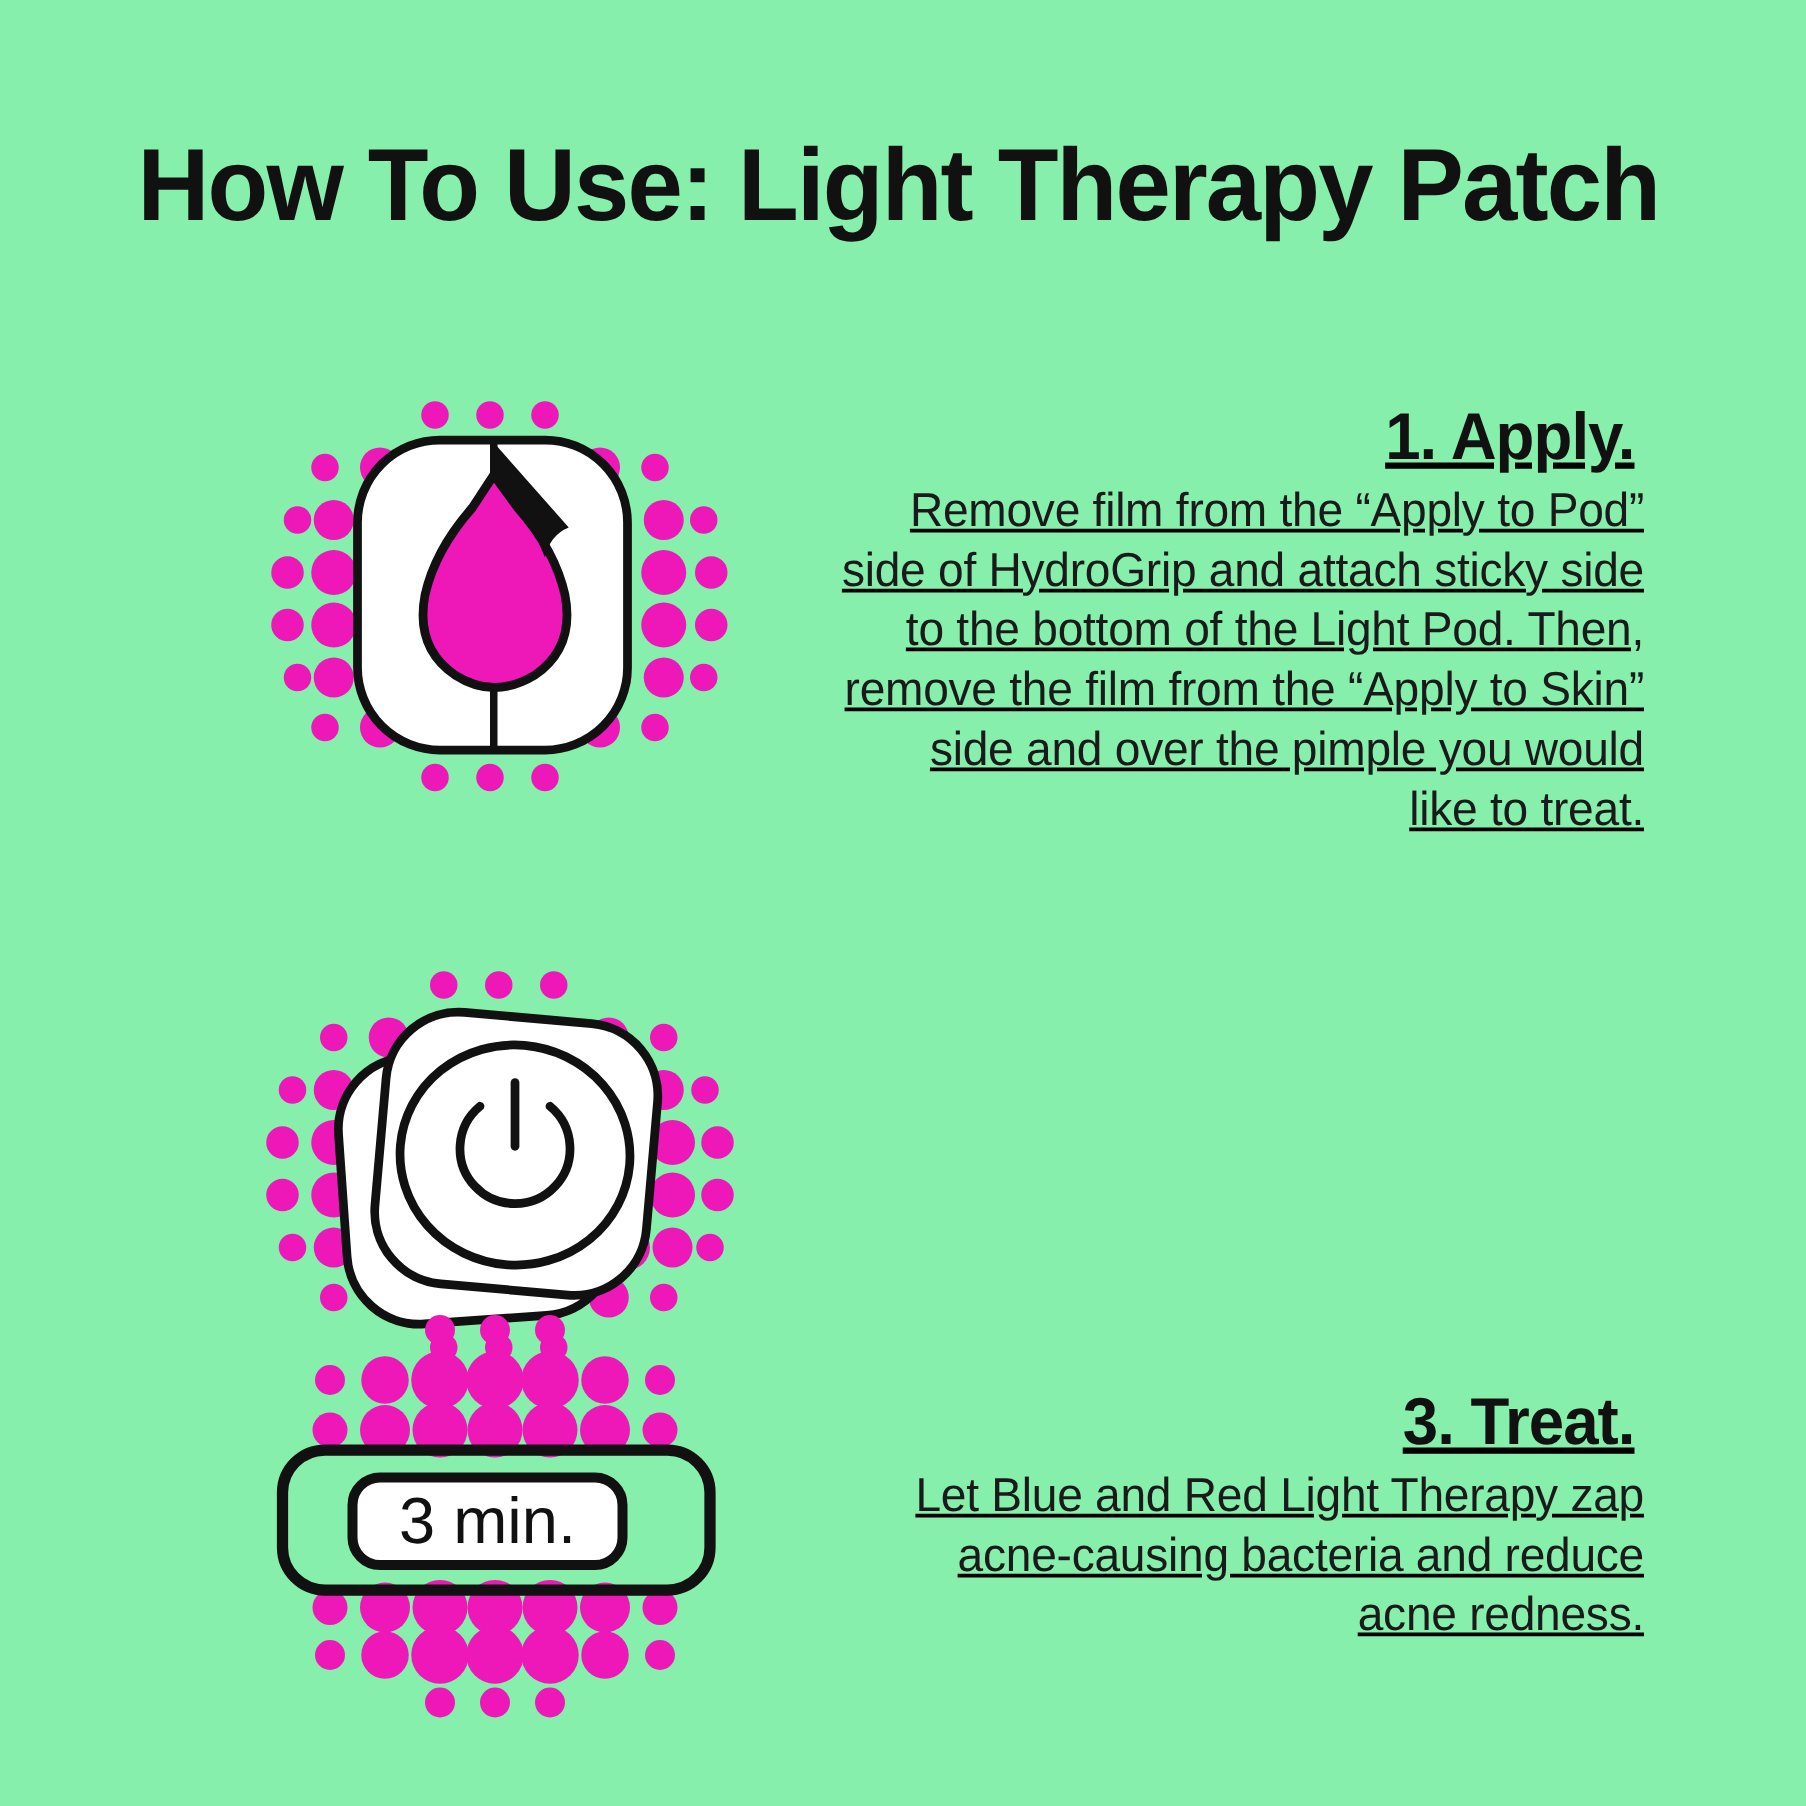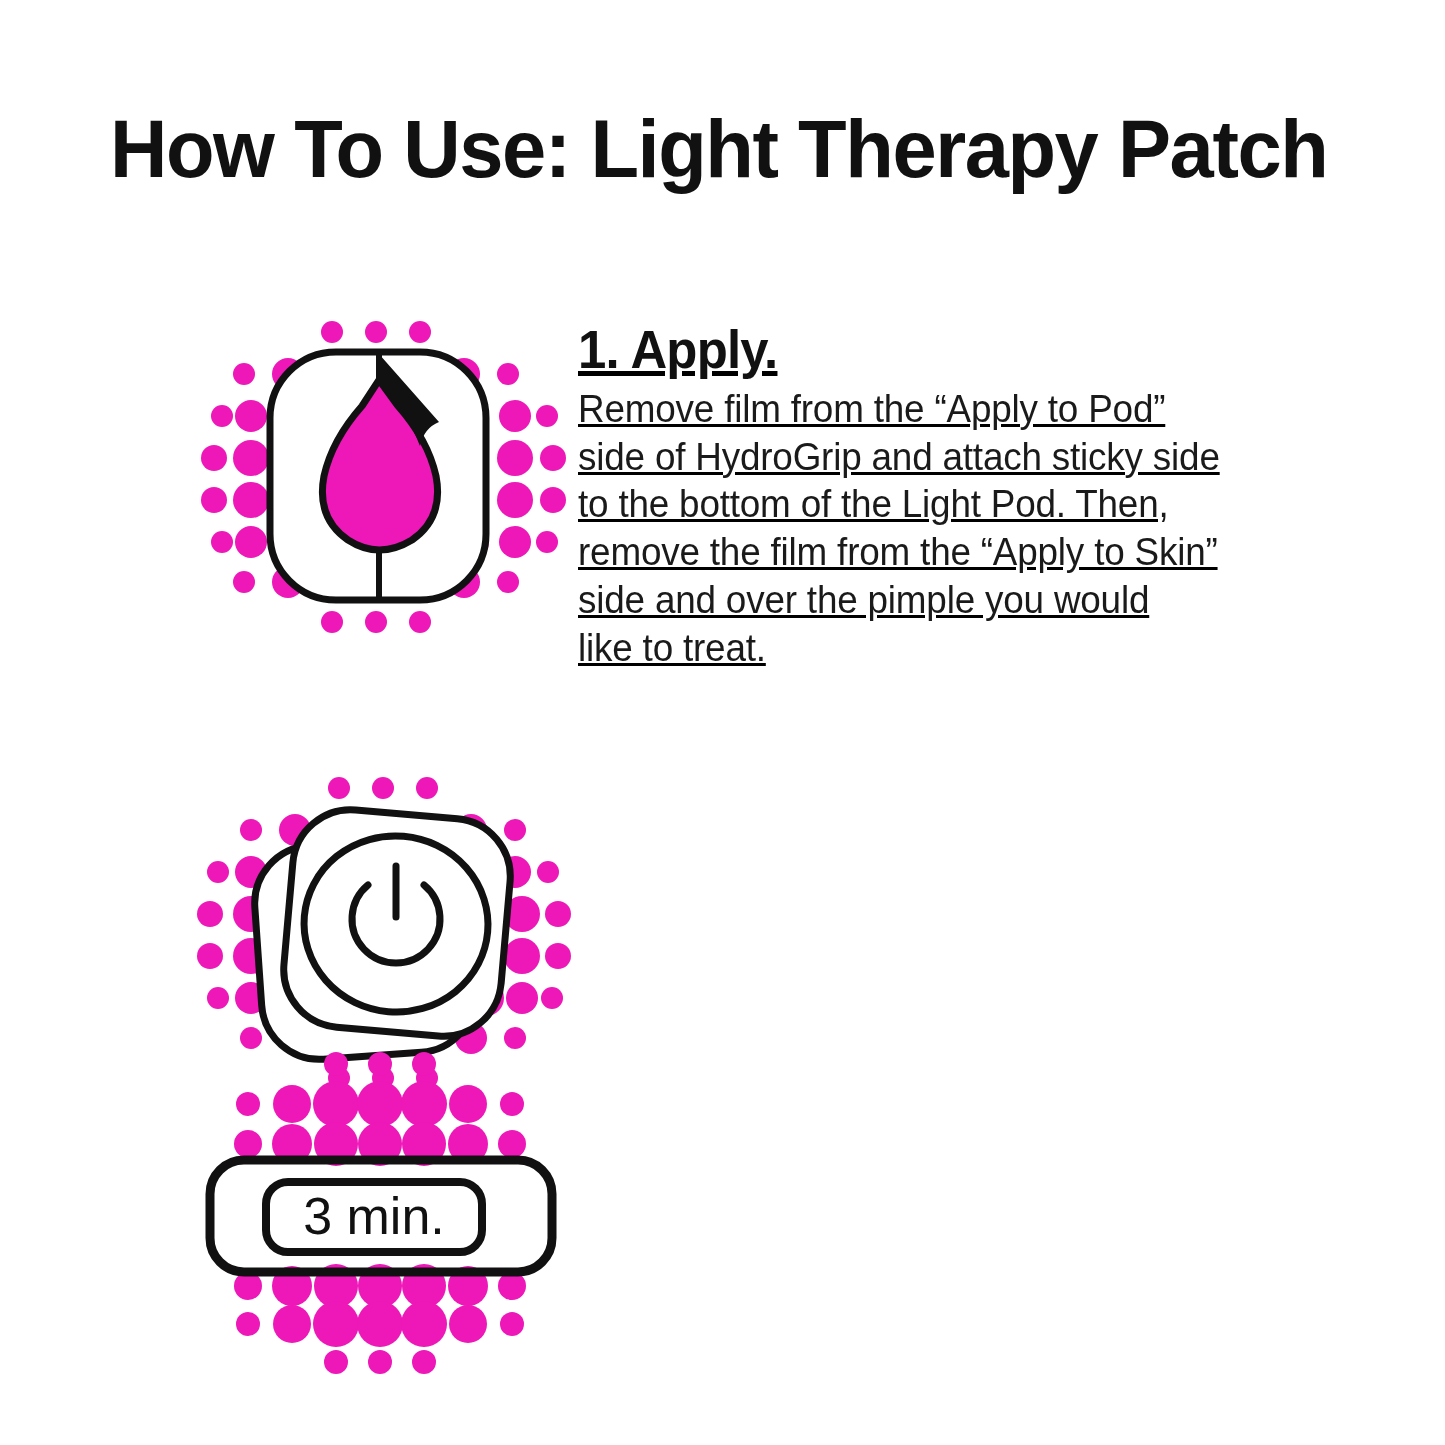--- a/index.html
+++ b/index.html
@@ -12,21 +12,22 @@
     height: 1445px;
     background: #d3d1c2;
     font-family: "Liberation Sans", sans-serif;
     overflow: hidden;
     position: relative;
   }
 
   .page {
     position: absolute;
     inset: 0;
-    background: #ffffff;
+    background: #86efac;
+    text-align: right;
   }
 
   
   .page-title {
     position: absolute;
     left: 110px;
     top: 108px;
     font-size: 82px;
     font-weight: 700;
     letter-spacing: -1.5px;
@@ -48,21 +49,21 @@
     position: absolute;
     left: 0;
     width: 1445px;
   }
   .step-1 { top: 0px;   height: 380px; }
   .step-2 { top: 390px; height: 330px; }
   .step-3 { top: 730px; height: 330px; }
 
   .icon-cell {
     position: absolute;
-    left: 196px;
+    left: 212px;
     width: 380px;
     height: 330px;
   }
   .step-1 .icon-cell { top: 10px; }
   .step-2 .icon-cell { top: 82px; }
   .step-3 .icon-cell { top: 18px; }
 
   .text-cell {
     position: absolute;
     left: 578px;
@@ -304,16 +305,22 @@
           </g>
 
           <rect x="14" y="112" width="342" height="112" rx="34" ry="34" fill="none" stroke="#111111" stroke-width="9"></rect>
 
           <rect x="70" y="134" width="216" height="70" rx="22" ry="22" fill="#ffffff" stroke="#111111" stroke-width="8"></rect>
 
           <text x="178" y="186" text-anchor="middle" font-family="Liberation Sans, sans-serif" font-size="52" font-weight="400" fill="#111111">3 min.</text>
         </svg>
       </div>
 
+      <div class="text-cell">
+        <h2 class="step-heading">3. Treat.</h2>
+        <p class="step-body">Let Blue and Red Light Therapy zap
+acne-causing bacteria and reduce
+acne  redness.</p>
+      </div>
     </div>
 
   </div>
 </div>
 
 </body></html>

